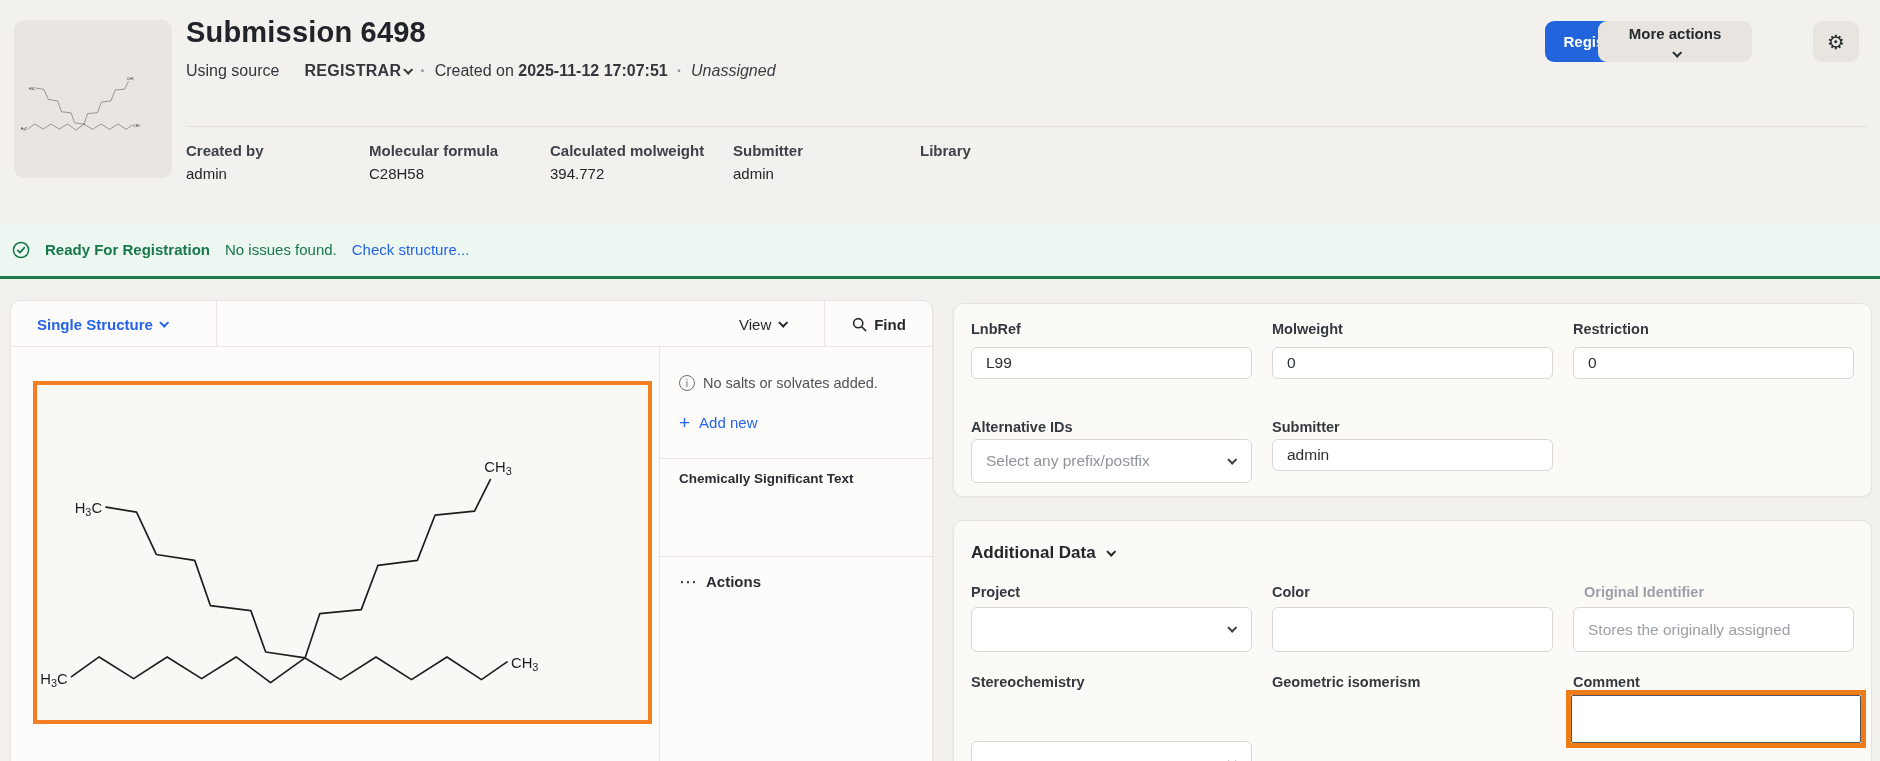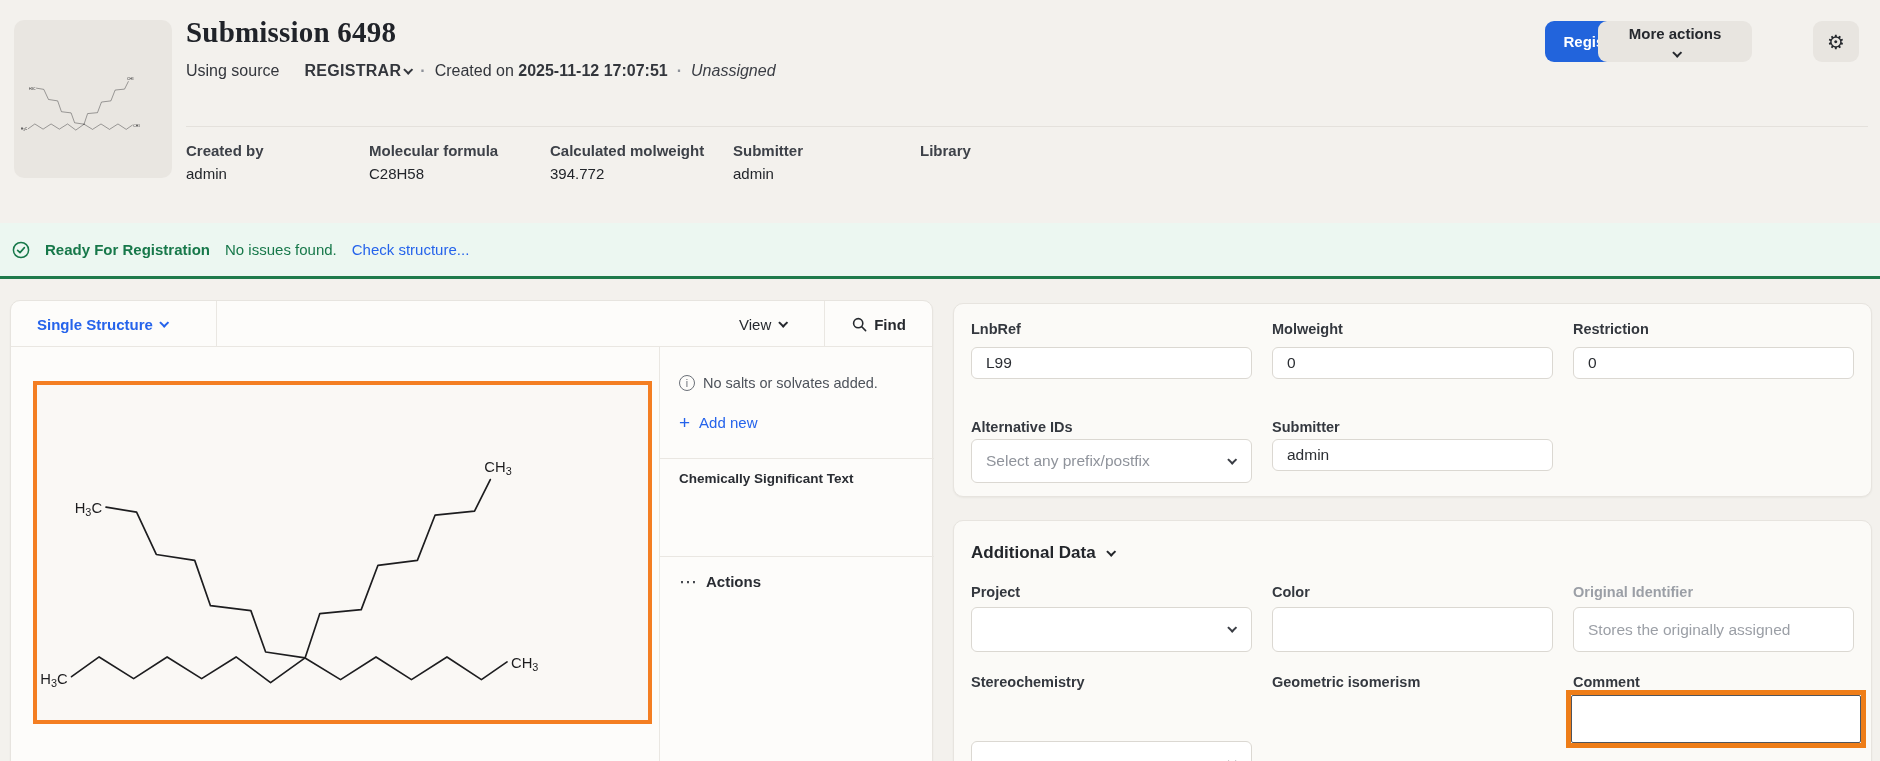--- a/index.html
+++ b/index.html
@@ -11,21 +11,21 @@
     color:#23262b;
   }
   .abs { position:absolute; }
 
   
   .thumb {
     left:14px; top:20px; width:158px; height:158px;
     background:#e9e6e1; border-radius:10px;
     display:flex; align-items:center; justify-content:center;
   }
-  .page-title { left:186px; top:16px; font-size:29px; font-weight:bold; letter-spacing:.2px; color:#202329;font-family:Liberation Serif, serif; }
+  .page-title { left:186px; top:16px; font-size:29px; font-weight:bold; letter-spacing:.2px; color:#202329; }
   .subrow { left:186px; top:62px; display:flex; align-items:center; gap:9px; font-size:16px; color:#33363c; }
   .subrow .src { font-weight:bold; letter-spacing:.3px; margin-left:16px; }
   .subrow .dot { color:#8d9199; font-weight:bold; }
   .subrow .created b { font-weight:bold; }
   .subrow .unassigned { font-style:italic; color:#3a3d44; }
   .hdr-divider { left:186px; top:126px; width:1682px; height:1px; background:#e4e1dc; }
   .meta-col { top:142px; }
   .meta-col .lbl { font-size:15px; font-weight:bold; color:#3d4148; }
   .meta-col .val { font-size:15px; color:#23262b; margin-top:6px; }
 
@@ -85,21 +85,21 @@
   .actions-row .dots { font-size:18px; font-weight:normal; font-family:"DejaVu Sans", sans-serif; color:#3a3d44; }
 
   .info-icon {
     width:16px; height:16px; border:1.3px solid #6b7078; border-radius:50%;
     display:inline-flex; align-items:center; justify-content:center;
     font-size:10.5px; color:#6b7078; font-style:normal; flex:none;
   }
 
   
   .field-label { font-size:14.5px; font-weight:bold; color:#34383f; }
-  .field-label.muted { color:#9b9fa6; }
+  .field-label.muted { color:#9b9fa6;margin-left:11px; }
   input.tinput {
     width:281px; height:32px; background:#ffffff;
     border:1px solid #dbd8d2; border-radius:6px;
     font-family:inherit; font-size:15.5px; color:#2b2e33; padding:0 14px;
   }
   input.tinput::placeholder { color:#9b9fa6; }
   .select {
     width:281px; height:44px; background:#ffffff;
     border:1px solid #dbd8d2; border-radius:6px;
     display:flex; align-items:center; padding:0 14px;

